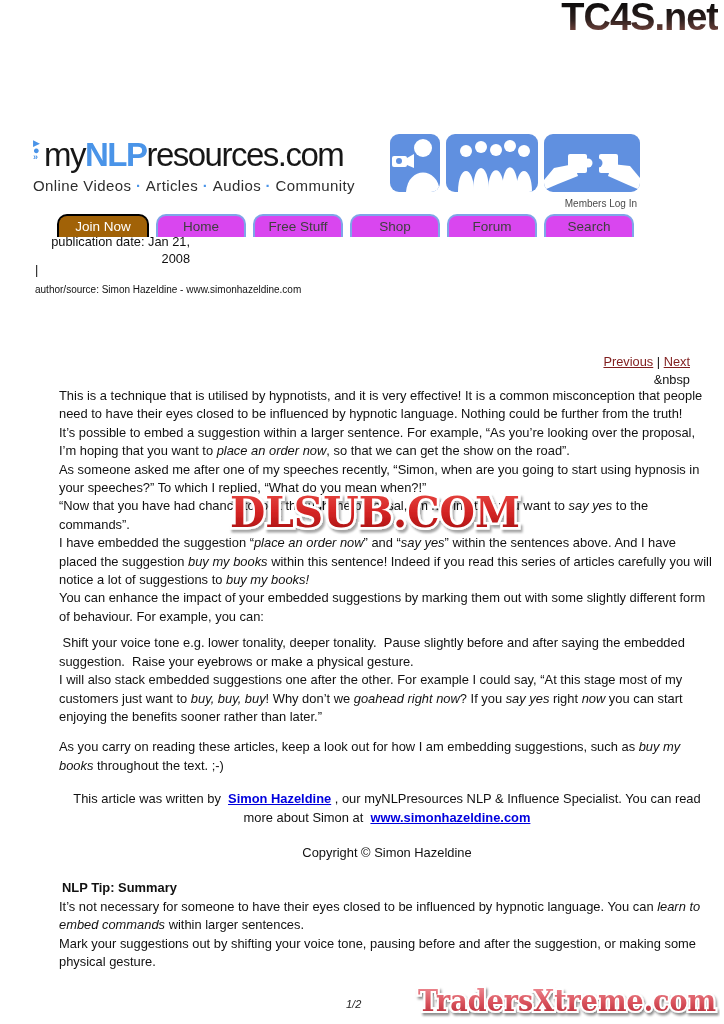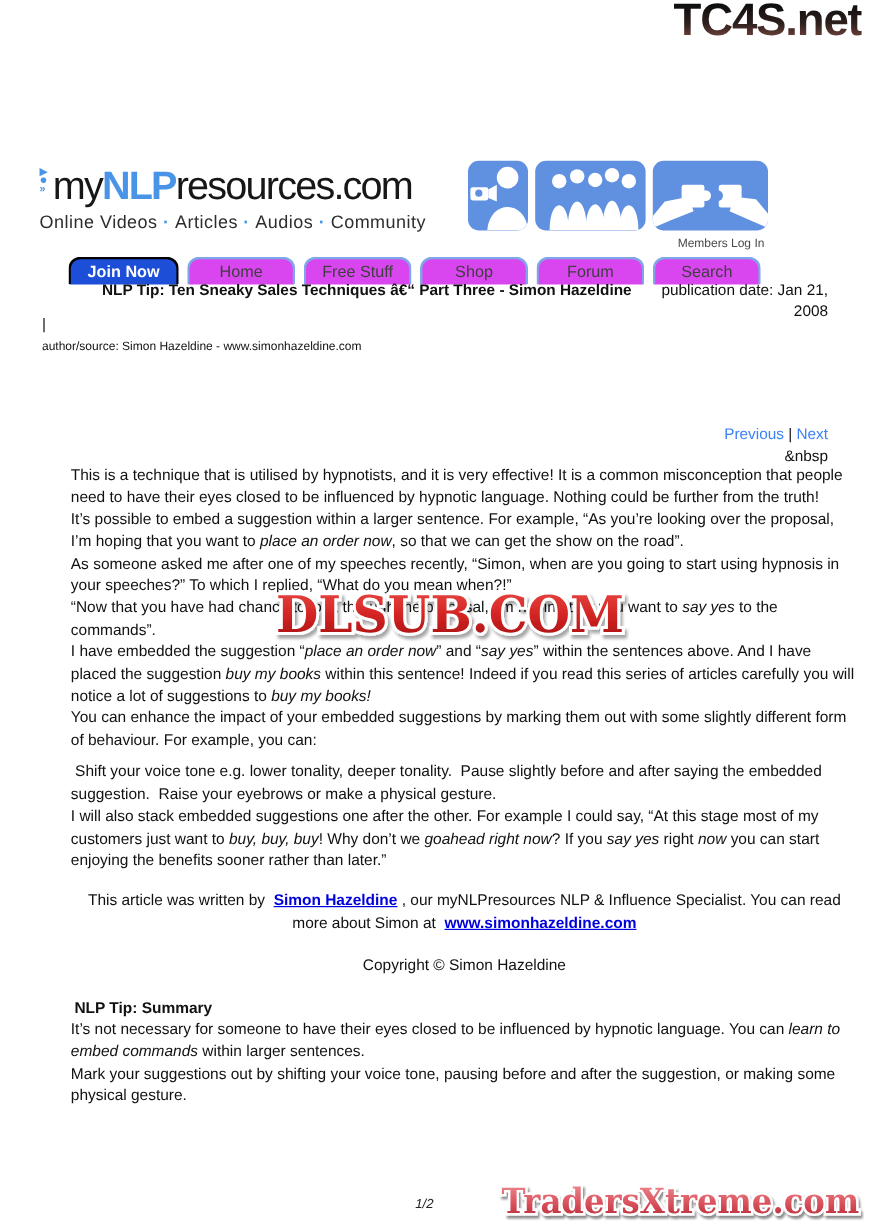--- a/index.html
+++ b/index.html
@@ -33,33 +33,33 @@
   .tile svg{display:block;}
   .members{position:absolute;top:198px;right:87px;font-size:10px;color:#4a4a4a;}
 
   
   .tabs{position:absolute;left:57px;top:214px;display:flex;gap:7px;z-index:2;}
   .tab{
     width:86px;height:21px;line-height:21px;text-align:center;
     border:2px solid #7ea6e8;border-bottom:none;border-radius:10px 10px 0 0;
     background:#d946ef;color:#3f3f3f;font-size:13.5px;cursor:pointer;
   }
-  .tab.dark{background:#1d4ed8;border-color:#000;color:#fff;font-weight:bold;width:88px;}
+  .tab.dark{background:#a16207;border-color:#000;color:#fff;font-weight:normal;width:88px;}
 
   
   .title-row{position:absolute;left:35px;top:233px;width:655px;display:flex;justify-content:space-between;z-index:3;}
   .doc-title{font-weight:bold;font-size:12.8px;padding-left:50px;line-height:17px;}
   .pub-date{width:155px;text-align:right;font-size:12.8px;line-height:17px;color:#101010;}
 
   .pipe-line{position:absolute;left:35px;top:262px;font-size:12.8px;}
   .author-line{position:absolute;left:35px;top:284px;font-size:10px;}
 
   
   .pager{position:absolute;right:34px;top:353px;text-align:right;font-size:12.8px;line-height:17.5px;}
-  .pager a{color:#3b82f6;cursor:pointer;}
+  .pager a{color:#7f1d1d;text-decoration:underline;cursor:pointer;}
 
   
   .article{position:absolute;left:35px;top:387px;width:656px;font-size:12.9px;line-height:18.4px;margin-left:24px;}
   .article p{margin:0;white-space:pre-wrap;}
   .g8{margin-top:8px !important;}
   .g12{margin-top:12px !important;}
   .g15{margin-top:15px !important;}
   .g17{margin-top:17px !important;}
   .center{text-align:center;}
   .bold{font-weight:bold;}
@@ -131,21 +131,20 @@
 <div class="tabs">
   <div class="tab dark">Join Now</div>
   <div class="tab">Home</div>
   <div class="tab">Free Stuff</div>
   <div class="tab">Shop</div>
   <div class="tab">Forum</div>
   <div class="tab">Search</div>
 </div>
 
 <div class="title-row">
-  <div class="doc-title">NLP Tip: Ten Sneaky Sales Techniques â€“ Part Three - Simon Hazeldine</div>
   <div class="pub-date">publication date: Jan 21, 2008</div>
 </div>
 <div class="pipe-line">|</div>
 <div class="author-line">author/source: Simon Hazeldine - www.simonhazeldine.com</div>
 
 <div class="pager">
   <div>
     <a>Previous</a><span> | </span><a>Next</a>
   </div>
   <div>&amp;nbsp</div>
@@ -153,20 +152,21 @@
 
 <div class="article">
   <p><span>This is a technique that is utilised by hypnotists, and it is very effective! It is a common misconception that people need to have their eyes closed to be influenced by hypnotic language. Nothing could be further from the truth!</span></p>
   <p><span>It’s possible to embed a suggestion within a larger sentence. For example, “As you’re looking over the proposal, I’m hoping that you want to </span><span class="rt-i">place an order now</span><span>, so that we can get the show on the road”.</span></p>
   <p><span>As someone asked me after one of my speeches recently, “Simon, when are you going to start using hypnosis in your speeches?” To which I replied, “What do you mean when?!”</span></p>
   <p><span>“Now that you have had chance to look through the proposal, I’m hoping that you want to </span><span class="rt-i">say yes</span><span> to the commands”.</span></p>
   <p><span>I have embedded the suggestion “</span><span class="rt-i">place an order now</span><span>” and “</span><span class="rt-i">say yes</span><span>” within the sentences above. And I have placed the suggestion </span><span class="rt-i">buy my books</span><span> within this sentence! Indeed if you read this series of articles carefully you will notice a lot of suggestions to </span><span class="rt-i">buy my books!</span></p>
   <p><span>You can enhance the impact of your embedded suggestions by marking them out with some slightly different form of behaviour. For example, you can:</span></p>
   <p class="g8"><span> Shift your voice tone e.g. lower tonality, deeper tonality.  Pause slightly before and after saying the embedded suggestion.  Raise your eyebrows or make a physical gesture.</span></p>
   <p><span>I will also stack embedded suggestions one after the other. For example I could say, “At this stage most of my customers just want to </span><span class="rt-i">buy, buy, buy</span><span>! Why don’t we </span><span class="rt-i">goahead right now</span><span>? If you </span><span class="rt-i">say yes</span><span> right </span><span class="rt-i">now</span><span> you can start enjoying the benefits sooner rather than later.”</span></p>
+  <p class="g12"><span>As you carry on reading these articles, keep a look out for how I am embedding suggestions, such as </span><span class="rt-i">buy my books</span><span> throughout the text. ;-)</span></p>
   <p class="g15 center"><span>This article was written by  </span><a href="#" class="rt-link">Simon Hazeldine</a><span> , our myNLPresources NLP &amp; Influence Specialist. You can read more about Simon at  </span><a href="#" class="rt-link">www.simonhazeldine.com</a></p>
   <p class="g17 center">Copyright © Simon Hazeldine</p>
   <p class="g17 bold indent2">NLP Tip: Summary</p>
   <p><span>It’s not necessary for someone to have their eyes closed to be influenced by hypnotic language. You can </span><span class="rt-i">learn to embed commands</span><span> within larger sentences.</span></p>
   <p><span>Mark your suggestions out by shifting your voice tone, pausing before and after the suggestion, or making some physical gesture.</span></p>
 </div>
 
 <svg class="dlsub" width="302" height="56" viewBox="0 0 302 56">
   <defs>
     <linearGradient id="gradRed" x1="0" y1="0" x2="0" y2="1">

